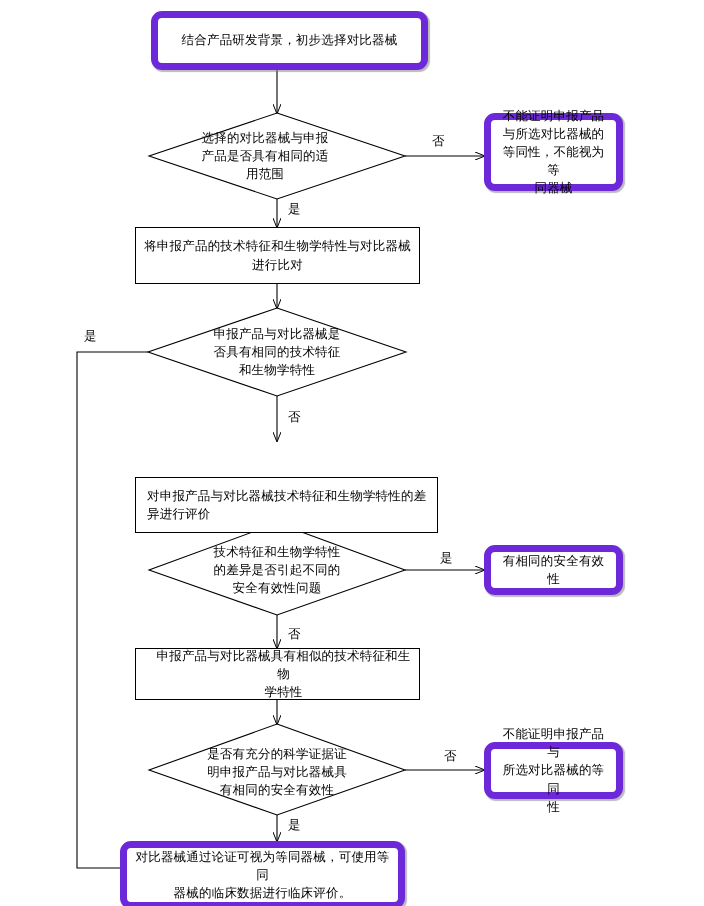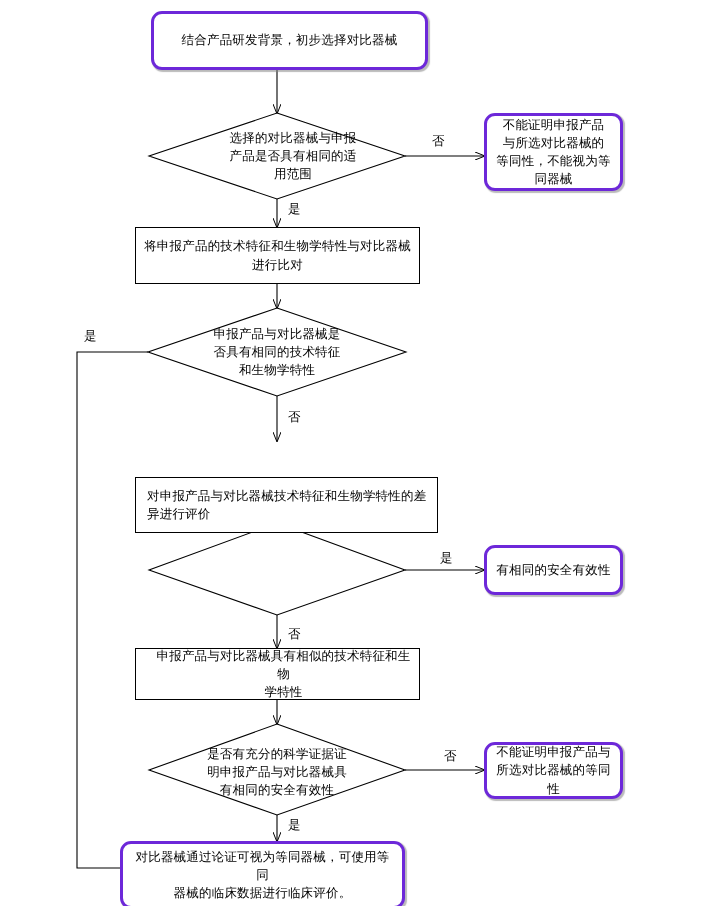--- a/index.html
+++ b/index.html
@@ -52,21 +52,21 @@
   .rect.left-align {
     justify-content: flex-start;
     text-align: left;
   }
   .rect.left-align .txt {
     padding-left: 11px;
     padding-right: 8px;
   }
   
   .round {
-    border: 3px solid #6d28d9;
+    border: 7px solid #6d28d9;
     border-radius: 11px;
     background: #ffffff;
     box-shadow: 1.5px 1.5px 1px rgba(130,130,130,0.55);
   }
   
   .diamond {
     background: transparent;
     border: none;
   }
   .diamond .txt {
@@ -123,21 +123,21 @@
       <polygon points="277,308 406,352 277,396 148,352"></polygon>
       <polygon points="277,523 405,570 277,615 149,570"></polygon>
       <polygon points="277,724 405,770 277,815 149,770"></polygon>
     </g>
   </svg>
 
   <div class="node round" style="left:151px; top:11px; width:277px; height:59px;">
     <span class="txt">结合产品研发背景，初步选择对比器械</span>
   </div>
 
-  <div class="node diamond" style="left:176px; top:122px; width:234px; height:68px;">
+  <div class="node diamond" style="left:148px; top:122px; width:234px; height:68px;">
     <span class="txt">选择的对比器械与申报
 产品是否具有相同的适
 用范围</span>
   </div>
 
   <div class="node round" style="left:484px; top:113px; width:139px; height:78px;">
     <span class="txt">不能证明申报产品
 与所选对比器械的
 等同性，不能视为等
 同器械</span>
@@ -152,20 +152,25 @@
     <span class="txt">申报产品与对比器械是
 否具有相同的技术特征
 和生物学特性</span>
   </div>
 
   <div class="node rect left-align" style="left:135px; top:441px; width:303px; height:56px;margin-top:36px;">
     <span class="txt">对申报产品与对比器械技术特征和生物学特性的差
 异进行评价</span>
   </div>
 
+  <div class="node diamond" style="left:160px; top:537px; width:234px; height:66px;">
+    <span class="txt">技术特征和生物学特性
+的差异是否引起不同的
+安全有效性问题</span>
+  </div>
 
   <div class="node round" style="left:484px; top:545px; width:139px; height:50px;">
     <span class="txt">有相同的安全有效性</span>
   </div>
 
   <div class="node rect" style="left:135px; top:648px; width:285px; height:52px;padding-left:12px;">
     <span class="txt">申报产品与对比器械具有相似的技术特征和生物
 学特性</span>
   </div>
 

